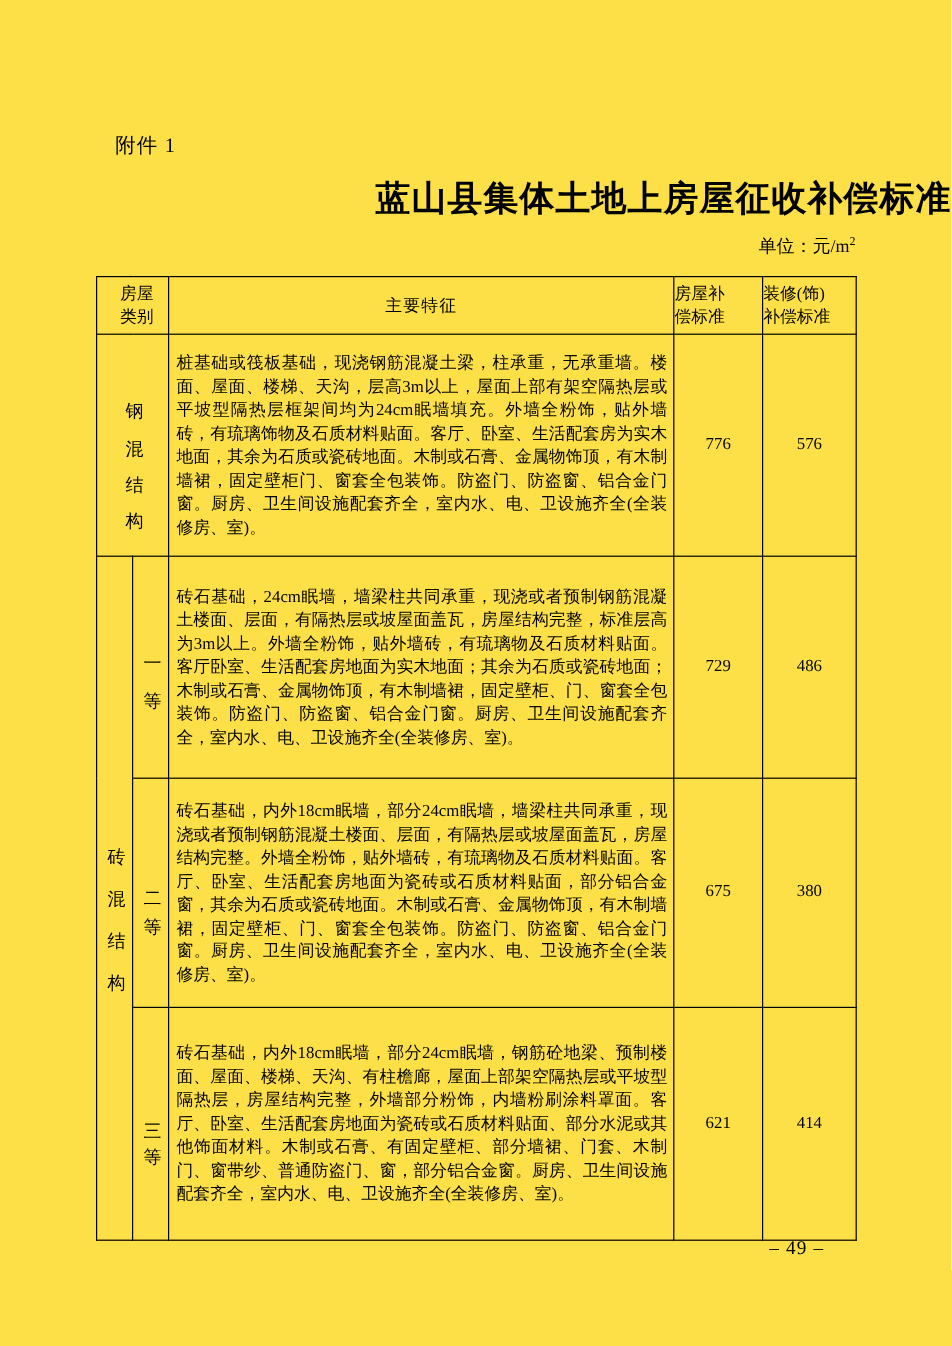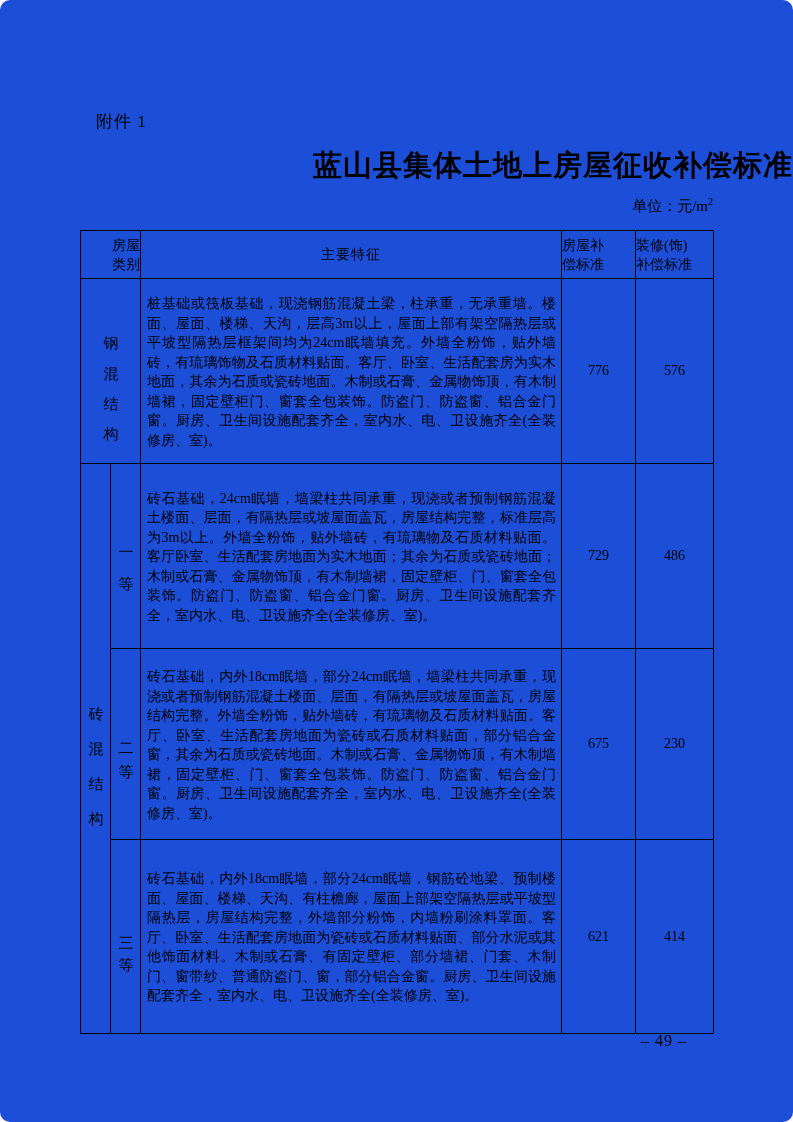--- a/index.html
+++ b/index.html
@@ -2,23 +2,22 @@
 <html><head>
 <meta charset="utf-8">
 <style>
   * { margin: 0; padding: 0; box-sizing: border-box; }
   html, body { background: #ffffff; }
   body { font-family: "Liberation Serif", serif; color: #000; }
   .page {
     position: relative;
     width: 793px;
     height: 1122px;
-    background: #1d4ed8;
+    background: #fde047;
     overflow: hidden;
-    border-radius: 10px;
   }
   .attach {
     position: absolute;
     left: 96px;
     top: 110px;
     font-size: 17px;
     letter-spacing: 1px;
   }
   .title {
     position: absolute;
@@ -53,21 +52,21 @@
     font-weight: normal;
     font-size: 14px;
     vertical-align: middle;
   }
   tr.hrow { height: 48px; }
   tr.r1 { height: 185px; }
   tr.r2 { height: 185px; }
   tr.r3 { height: 191px; }
   tr.r4 { height: 194px; }
   th.hcat {
-    text-align: right;
+    text-align: center;
     padding-left: 7px;
     white-space: pre-line;
     font-size: 14.5px;
     line-height: 19px;
   }
   th.hfeat { text-align: center; font-size: 14.5px; letter-spacing: 1px; }
   th.hnum {
     text-align: left;
     white-space: pre-line;
     font-size: 14.5px;
@@ -146,21 +145,21 @@
         <td class="cat"><span class="v-text vs20">一等</span></td>
         <td class="feat">砖石基础，24cm眠墙，墙梁柱共同承重，现浇或者预制钢筋混凝土楼面、层面，有隔热层或坡屋面盖瓦，房屋结构完整，标准层高为3m以上。外墙全粉饰，贴外墙砖，有琉璃物及石质材料贴面。客厅卧室、生活配套房地面为实木地面；其余为石质或瓷砖地面；木制或石膏、金属物饰顶，有木制墙裙，固定壁柜、门、窗套全包装饰。防盗门、防盗窗、铝合金门窗。厨房、卫生间设施配套齐全，室内水、电、卫设施齐全(全装修房、室)。</td>
         <td class="num">729</td>
         <td class="num">486</td>
       </tr>
 
       <tr class="r3">
         <td class="cat"><span class="v-text vs20">二等</span></td>
         <td class="feat">砖石基础，内外18cm眠墙，部分24cm眠墙，墙梁柱共同承重，现浇或者预制钢筋混凝土楼面、层面，有隔热层或坡屋面盖瓦，房屋结构完整。外墙全粉饰，贴外墙砖，有琉璃物及石质材料贴面。客厅、卧室、生活配套房地面为瓷砖或石质材料贴面，部分铝合金窗，其余为石质或瓷砖地面。木制或石膏、金属物饰顶，有木制墙裙，固定壁柜、门、窗套全包装饰。防盗门、防盗窗、铝合金门窗。厨房、卫生间设施配套齐全，室内水、电、卫设施齐全(全装修房、室)。</td>
         <td class="num">675</td>
-        <td class="num">230</td>
+        <td class="num">380</td>
       </tr>
 
       <tr class="r4">
         <td class="cat"><span class="v-text vs20">三等</span></td>
         <td class="feat">砖石基础，内外18cm眠墙，部分24cm眠墙，钢筋砼地梁、预制楼面、屋面、楼梯、天沟、有柱檐廊，屋面上部架空隔热层或平坡型隔热层，房屋结构完整，外墙部分粉饰，内墙粉刷涂料罩面。客厅、卧室、生活配套房地面为瓷砖或石质材料贴面、部分水泥或其他饰面材料。木制或石膏、有固定壁柜、部分墙裙、门套、木制门、窗带纱、普通防盗门、窗，部分铝合金窗。厨房、卫生间设施配套齐全，室内水、电、卫设施齐全(全装修房、室)。</td>
         <td class="num">621</td>
         <td class="num">414</td>
       </tr>
     </tbody>
   </table>

